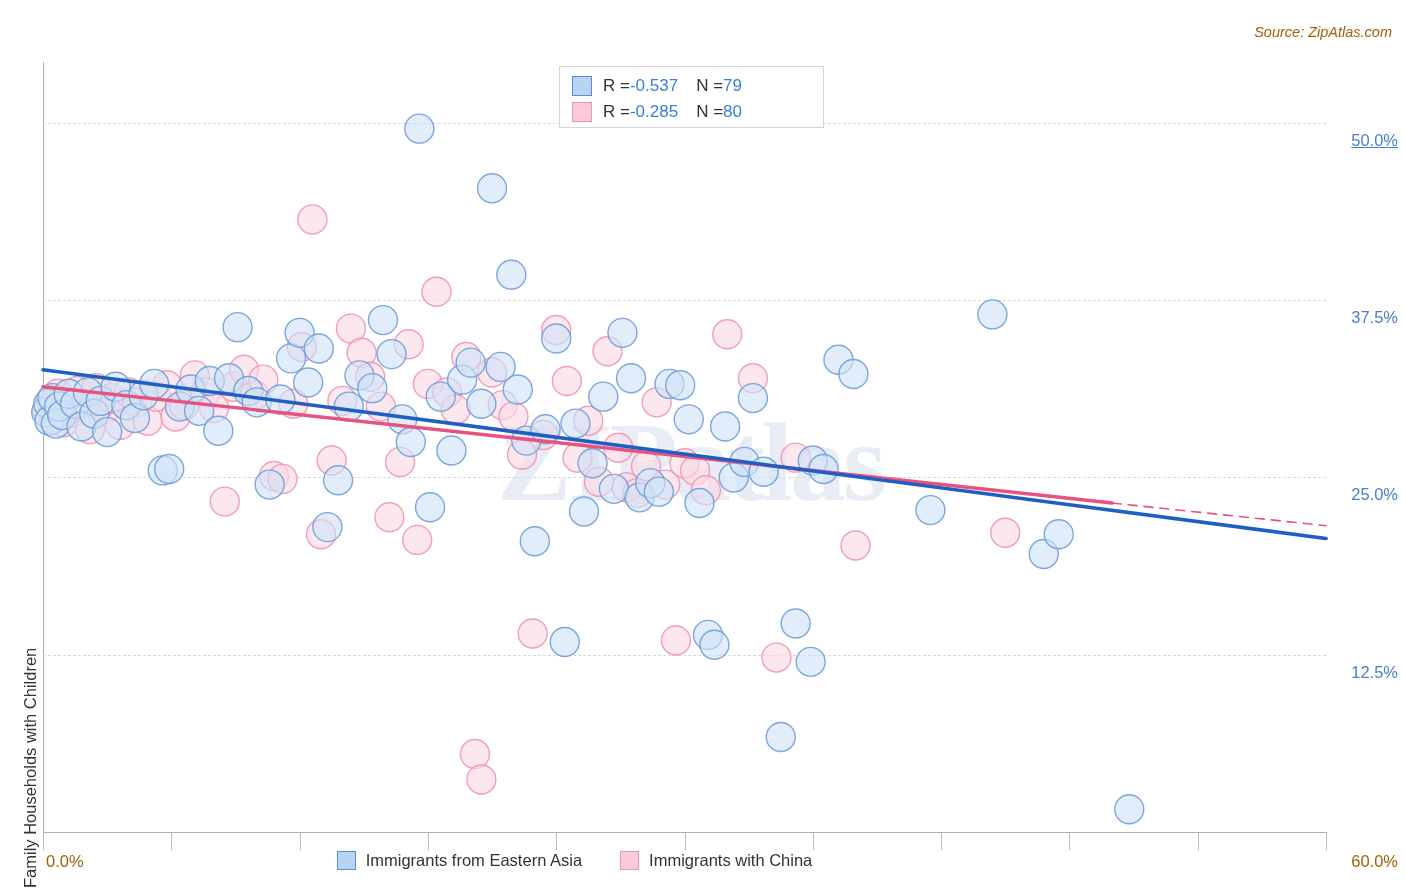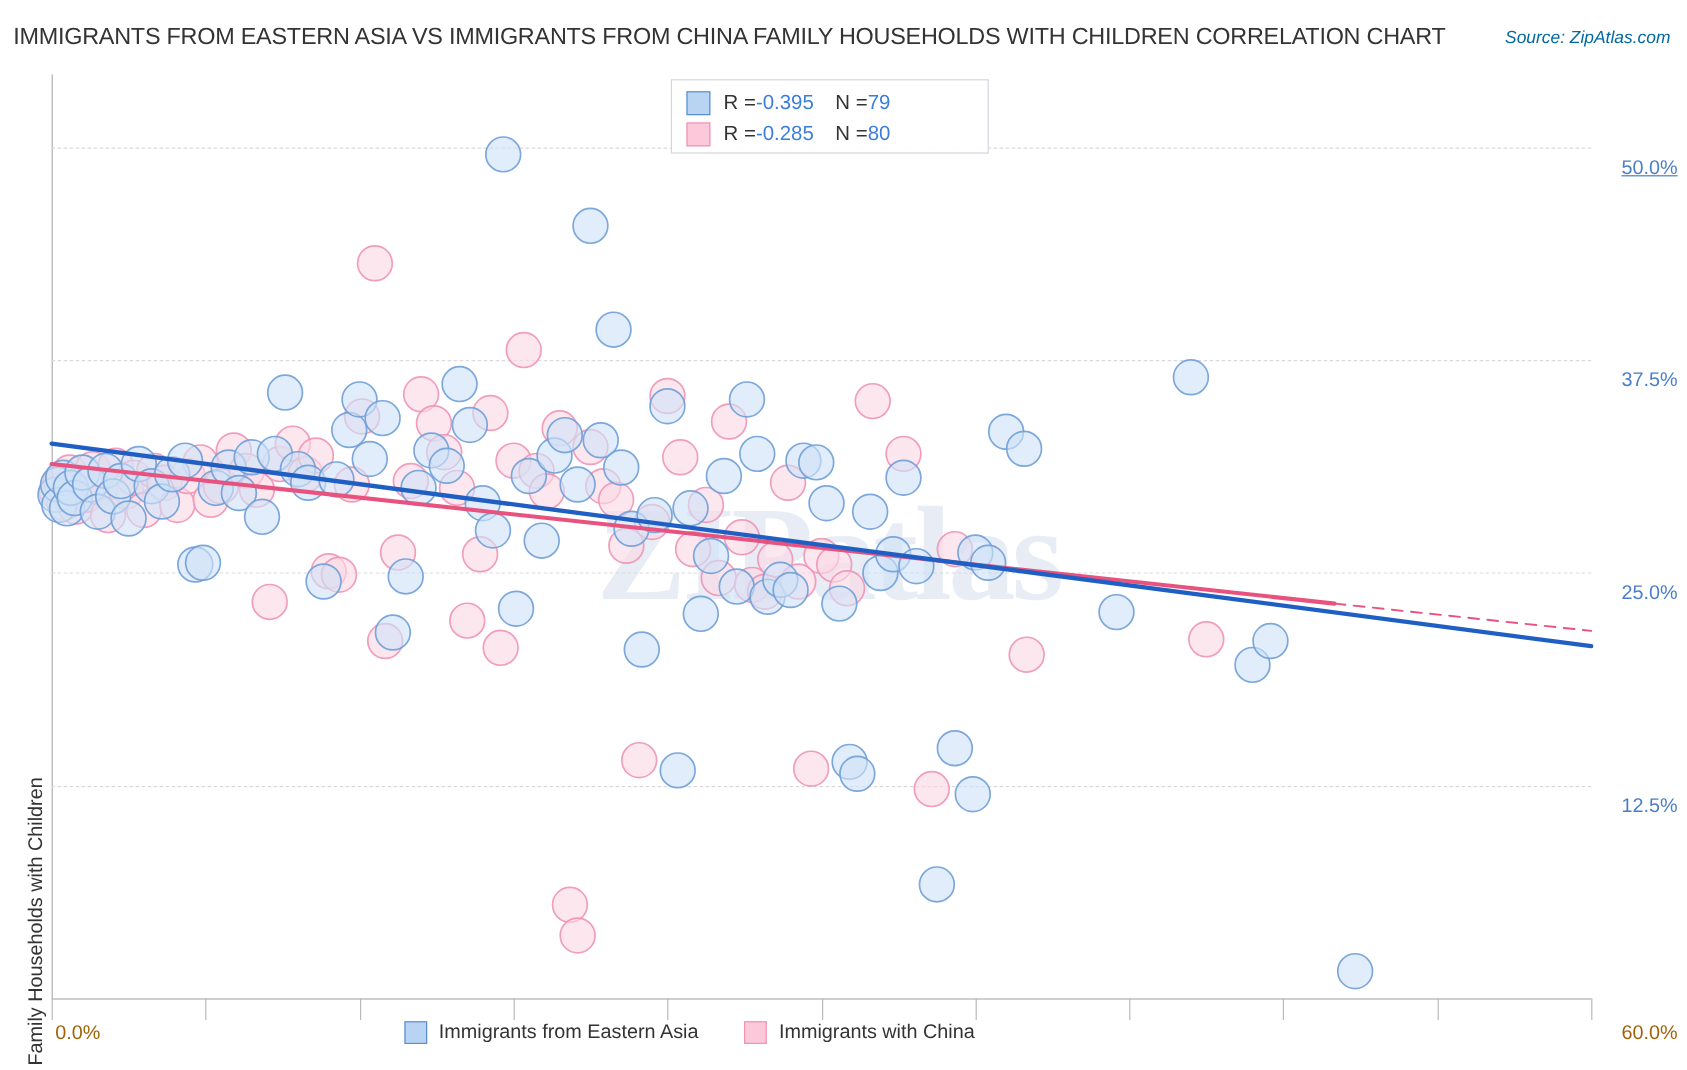--- a/index.html
+++ b/index.html
@@ -13,21 +13,21 @@
   #chart-root{position:absolute;left:0;top:0;width:1406px;height:892px;}
 
   
   .title{
     position:absolute;left:11px;top:20px;
     font-size:19.5px;color:#333333;letter-spacing:-0.2px;
     white-space:nowrap;
   }
   .source{
     position:absolute;right:14px;top:24px;
-    font-size:14.5px;color:#0369a1;font-style:italic;
+    font-size:14.5px;color:#a16207;font-style:italic;
     white-space:nowrap;
   }
   .yaxis-line{position:absolute;left:43px;top:62px;width:1px;height:770px;background:#b0b0b0;}
   .xaxis-line{position:absolute;left:43px;top:832px;width:1283px;height:1px;background:#b0b0b0;}
 
   .gridline{position:absolute;left:0;height:0;border-top:1px dashed #d9d9de;width:1283px;}
 
   .xtick{position:absolute;top:832px;width:1px;height:18px;background:#b9b9b9;}
 
   .ylabel-r{
@@ -89,21 +89,20 @@
   .sl-sw.pink{background:#fbc9da;border:1.5px solid #ef93b5;}
   .sl-label{font-size:16.5px;color:#333;}
 
   svg.layer{position:absolute;left:0;top:0;width:1406px;height:892px;pointer-events:none;}
 </style>
 </head>
 <body>
 
 <div id="chart-root">
 
-  <div class="title">IMMIGRANTS FROM EASTERN ASIA VS IMMIGRANTS FROM CHINA FAMILY HOUSEHOLDS WITH CHILDREN CORRELATION CHART</div>
   <div class="source">Source: ZipAtlas.com</div>
 
   <div class="watermark">ZIPatlas</div>
 
   <div class="yaxis-line"></div>
   <div class="xaxis-line"></div>
 
   <div id="gridlines">
       <div class="gridline" style="left: 43px; top: 654.744px;"></div>
       <div class="gridline" style="left: 43px; top: 477.488px;"></div>
@@ -314,21 +313,21 @@
       <circle cx="1129.2733333333333" cy="809.3112338858195" r="14.5" fill="#cfe2f7" fill-opacity="0.62" stroke="#6f9fd8" stroke-width="1.4" stroke-opacity="0.9"></circle>
       <line x1="43" y1="386.7329650092081" x2="1112.1666666666667" y2="503.01289134438304" stroke="#e8527f" stroke-width="3.4" stroke-linecap="round"></line>
       <line x1="1112.1666666666667" y1="503.01289134438304" x2="1326" y2="525.7016574585634" stroke="#e8527f" stroke-width="1.6" stroke-linecap="round" stroke-dasharray="9 7"></line>
       <line x1="43" y1="369.7163904235727" x2="1326" y2="538.46408839779" stroke="#1f5fc4" stroke-width="3.6" stroke-linecap="round"></line>
     </svg>
 
   <div class="corr-legend">
     <div class="corr-row">
       <span class="corr-sw blue"></span>
       <span class="corr-txt">R = </span>
-      <span class="corr-val">-0.395</span>
+      <span class="corr-val">-0.537</span>
       <span class="corr-gap"></span>
       <span class="corr-txt">N = </span>
       <span class="corr-val">79</span>
     </div>
     <div class="corr-row">
       <span class="corr-sw pink"></span>
       <span class="corr-txt">R = </span>
       <span class="corr-val">-0.285</span>
       <span class="corr-gap"></span>
       <span class="corr-txt">N = </span>

